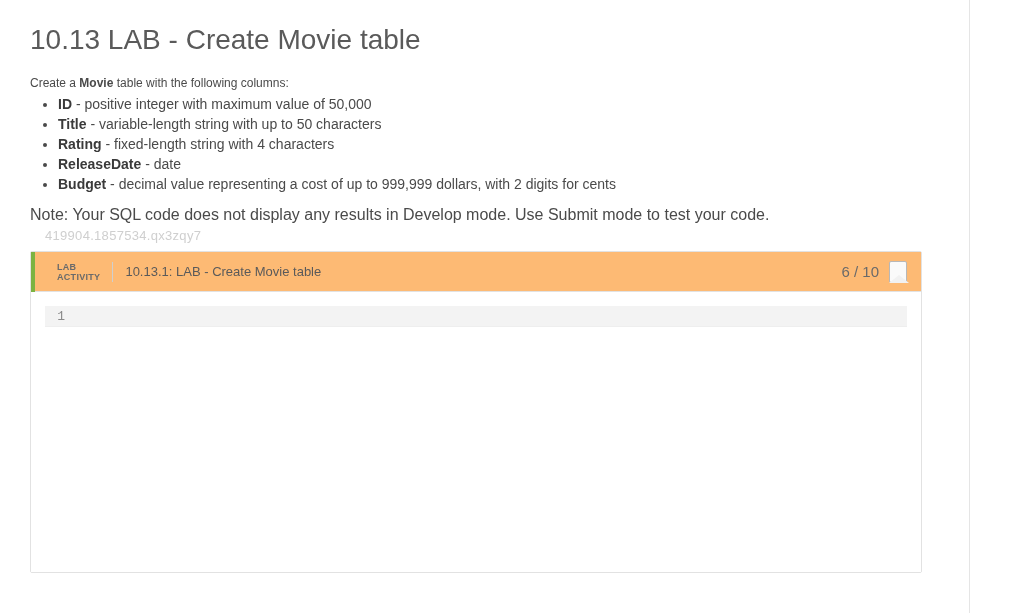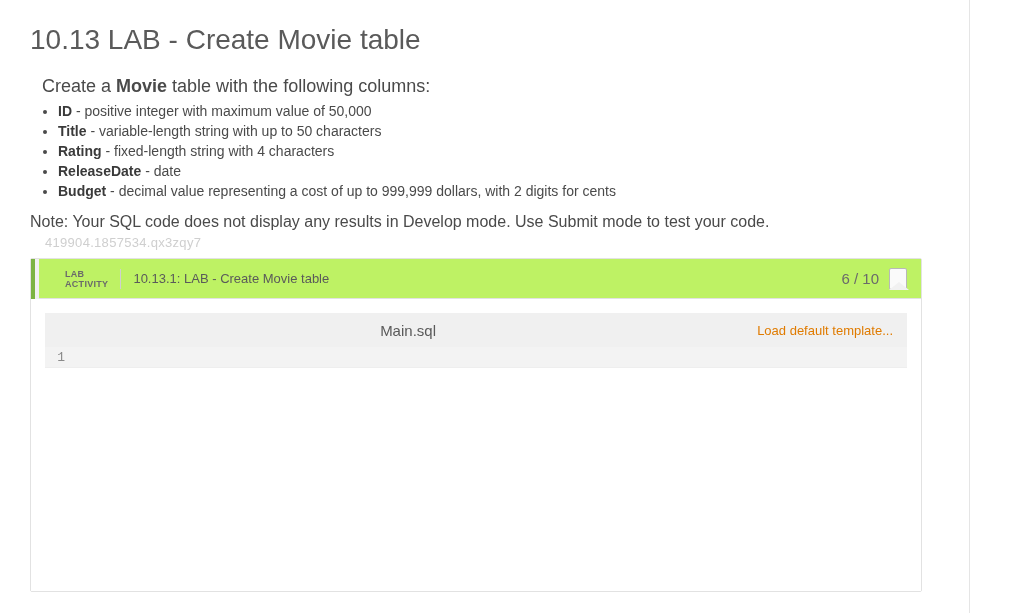--- a/index.html
+++ b/index.html
@@ -26,23 +26,23 @@
     width: 1px;
     background: #e5e5e5;
   }
   h1.title {
     font-size: 28px;
     font-weight: 400;
     color: #5a5a5a;
     margin: 4px 0 20px 0;
   }
   p.intro {
-    margin: 14px 0 6px 12px;
+    margin: 14px 0 6px 0;
     color: #4a4a4a;
-    font-size: 18px;
+    font-size: 12px;
   }
   ul.cols { margin: 4px 0 10px 28px; padding: 0; }
   ul.cols li { margin: 4px 0; font-size: 14px; color: #4a4a4a; }
   ul.cols li .k { font-weight: 700; color: #3a3a3a; }
   p.note { margin: 14px 0 4px 0; font-size: 16px; color: #4a4a4a; }
   .watermark { font-size: 13px; color: #cfcfcf; letter-spacing: 0.3px; margin: 2px 0 8px 15px; }
 
   
   .lab-box {
     border: 1px solid #e2e2e2;
@@ -57,24 +57,23 @@
     left: 0; top: 0;
     width: 4px; height: 40px;
     background: #7cb342;
   }
   .lab-header {
     display: flex;
     align-items: center;
     height: 40px;
     padding: 0 14px 0 14px;
     border-bottom: 1px solid #e2e2e2;
-    background: #bef264;
+    background: #fdba74;
     font-size: 13px;
     color: #5c5c5c;
-    margin-left: 8px;
   }
   .lab-tag {
     font-size: 9px;
     line-height: 10px;
     font-weight: 700;
     color: #6a6a6a;
     letter-spacing: 0.3px;
     padding: 0 12px;
     border-right: 1px solid #cfcfcf;
     margin-right: 12px;
@@ -195,24 +194,20 @@
         <span class="tline">ACTIVITY</span>
       </div>
       <div class="lab-title">10.13.1: LAB - Create Movie table</div>
       <div class="lab-spacer"></div>
       <div class="lab-score">6 / 10</div>
       <div class="lab-bookmark"></div>
     </div>
 
     <div class="lab-body">
       <div class="editor">
-        <div class="editor-header">
-          <div class="ed-filename">Main.sql</div>
-          <div class="ed-load">Load default template...</div>
-        </div>
         <div class="editor-wrap">
           <div class="editor-firstline">
             <div class="gutter">1</div>
           </div>
           <div class="editor-area"></div>
         </div>
       </div>
     </div>
   </div>
 

